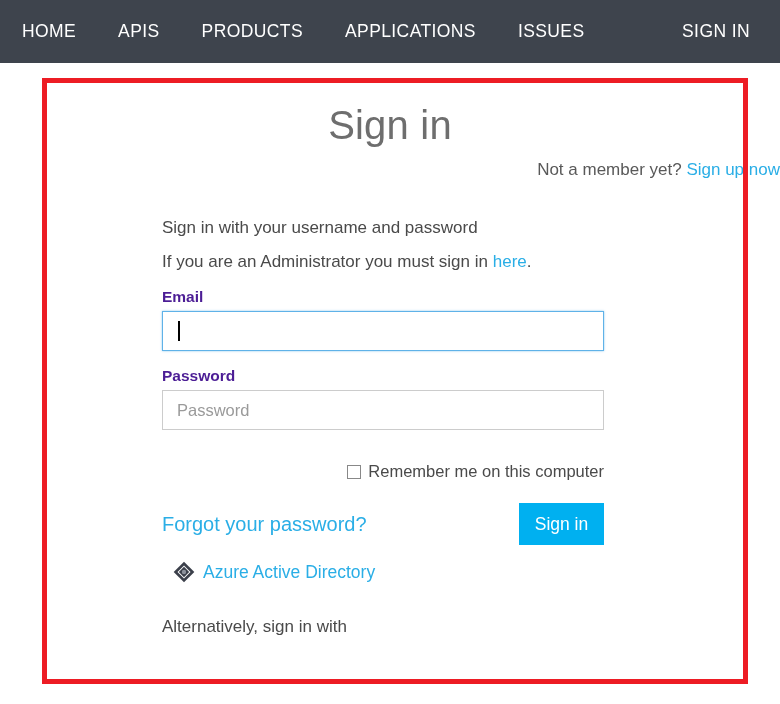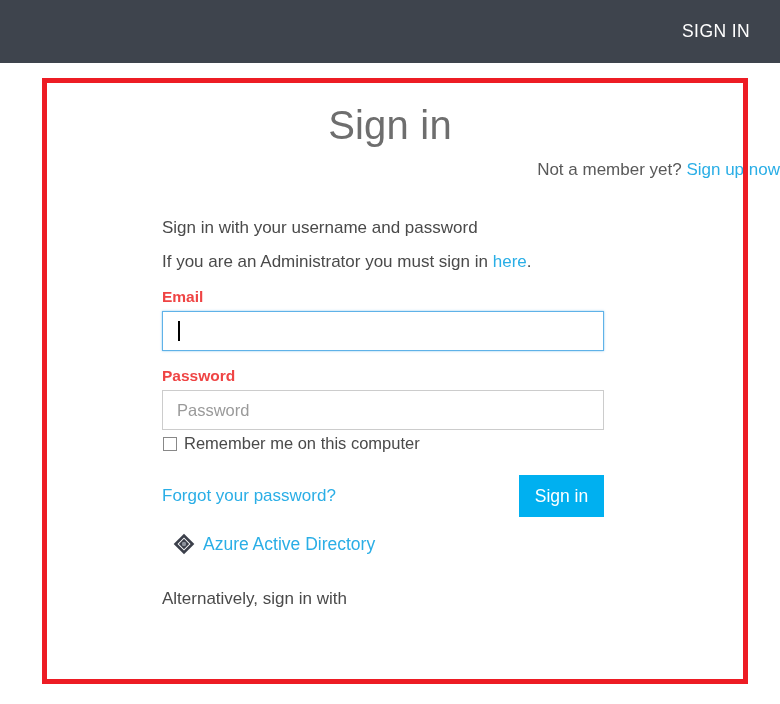--- a/index.html
+++ b/index.html
@@ -126,21 +126,21 @@
     font-size: 17px;
     color: #4a4a4a;
     margin: 0 0 14px 0;
     line-height: 20px;
   }
   .intro-line .link { color: #2aaee6; text-decoration: none; cursor: pointer; }
 
   .field-label {
     font-size: 15.5px;
     font-weight: bold;
-    color: #ef4444;
+    color: #4c1d95;
     margin: 16px 0 5px 0;
     display: block;
   }
 
   .text-input {
     display: block;
     width: 442px;
     height: 40px;
     box-sizing: border-box;
     font-size: 16.5px;
@@ -166,23 +166,24 @@
   #email-caret {
     position: absolute;
     left: 16px;
     top: 10px;
     width: 1.5px;
     height: 20px;
     background: #000000;
   }
 
   #remember-row {
-    margin-top: 4px;
-    display: flex;
-    align-items: center;
+    margin-top: 32px;
+    display: flex;
+    align-items: center;
+    justify-content: flex-end;
   }
   #remember-checkbox {
     width: 14px;
     height: 14px;
     box-sizing: border-box;
     border: 1.5px solid #888888;
     background: #ffffff;
     margin: 0 7px 0 1px;
     cursor: pointer;
     flex: none;
@@ -193,21 +194,21 @@
     cursor: pointer;
   }
 
   #action-row {
     margin-top: 22px;
     display: flex;
     align-items: center;
     height: 42px;
   }
   #forgot-link {
-    font-size: 17px;
+    font-size: 20px;
     color: #2aaee6;
     text-decoration: none;
     cursor: pointer;
     text-align: center;
   }
   #signin-button {
     margin-left: auto;
     background: #00b0f0;
     color: #ffffff;
     border: none;
@@ -245,20 +246,27 @@
     color: #2aaee6;
     text-decoration: none;
   }
 </style>
 </head>
 <body>
 
 <div id="page-frame"></div>
 
 <div id="topnav">
+  <div class="nav-left">
+    <a class="nav-item">HOME</a>
+    <a class="nav-item">APIS</a>
+    <a class="nav-item">PRODUCTS</a>
+    <a class="nav-item">APPLICATIONS</a>
+    <a class="nav-item">ISSUES</a>
+  </div>
   <div class="nav-right">
     <a class="nav-item signin">SIGN IN</a>
   </div>
 </div>
 
 <div id="signin-card">
 
   <div id="page-title">Sign in</div>
 
   <div id="member-line">

